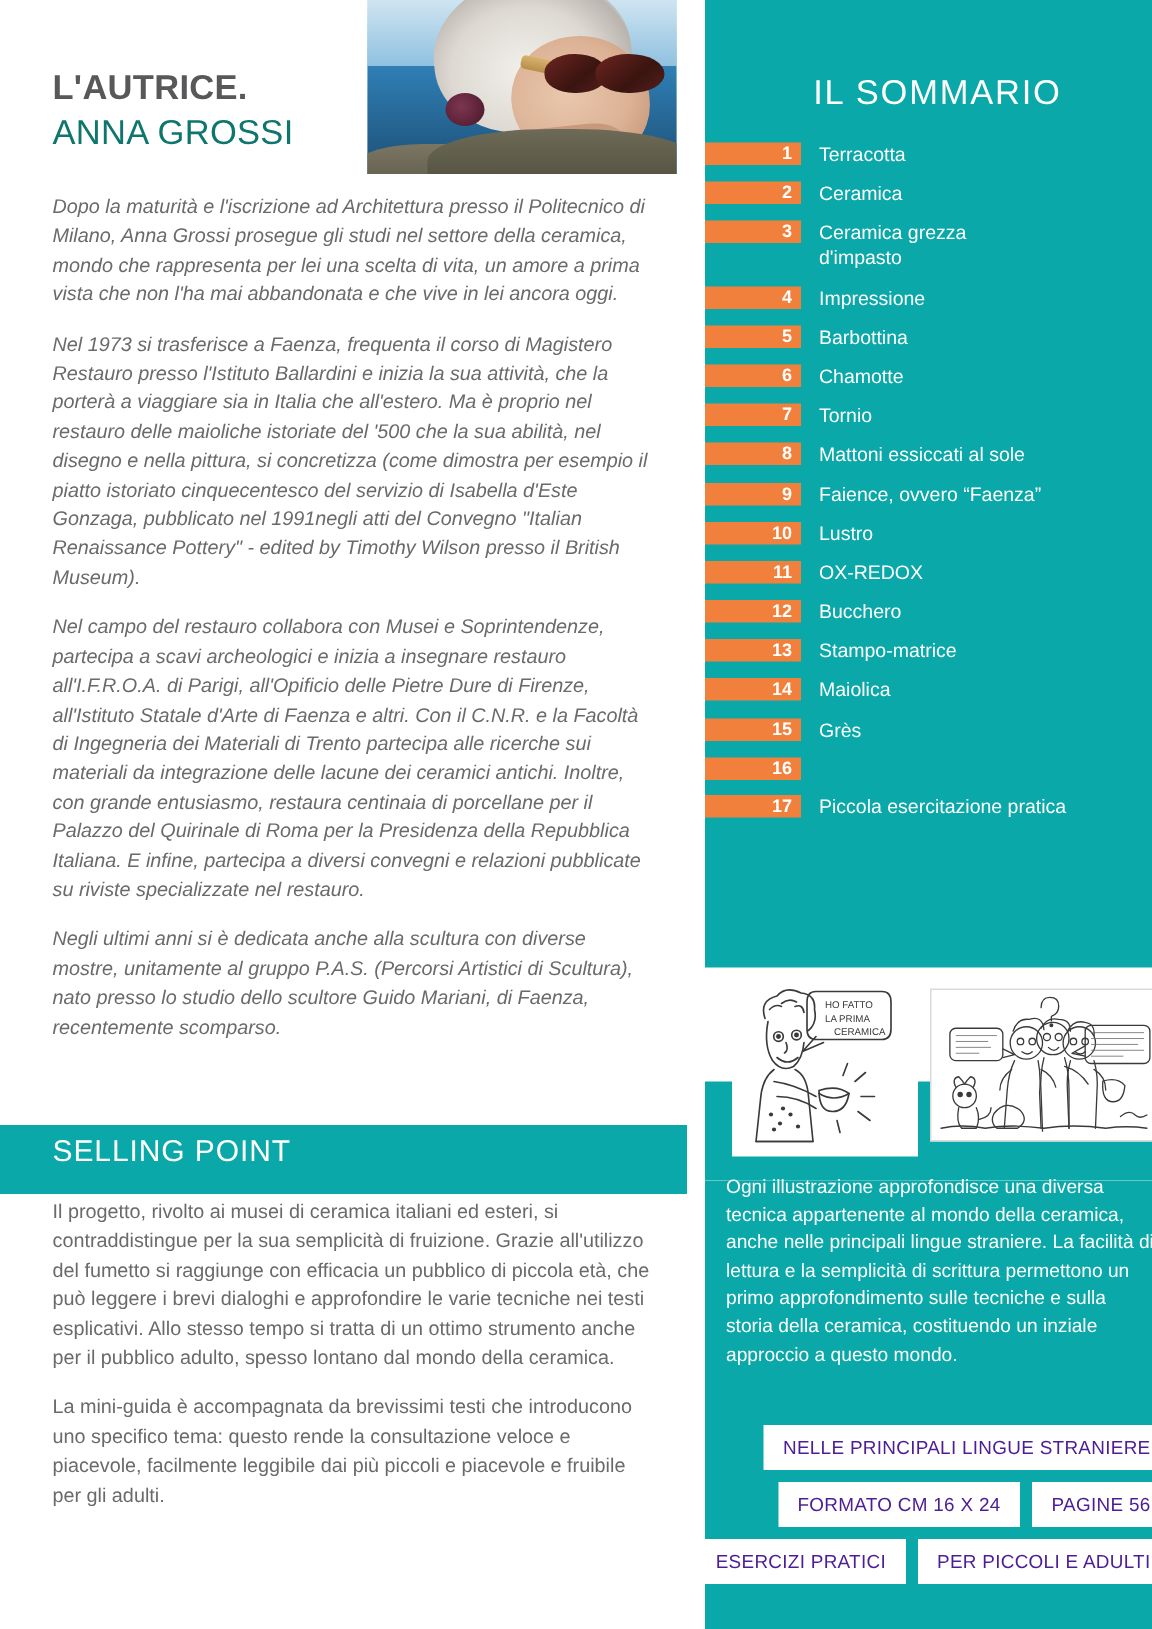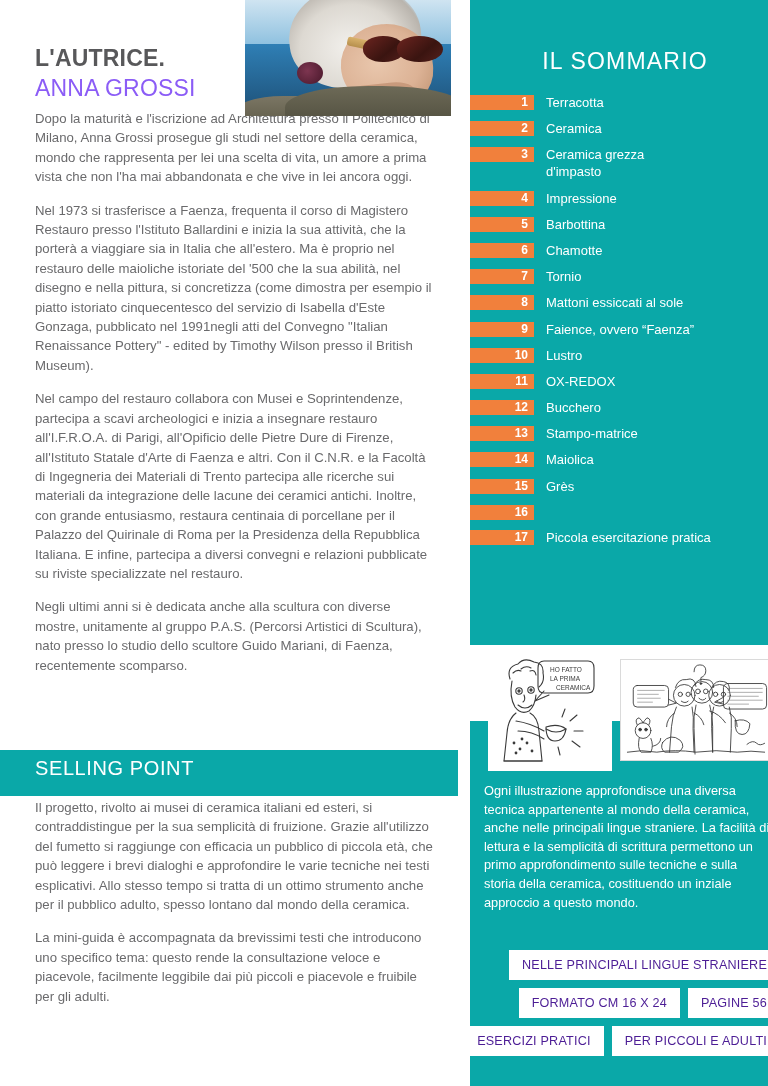--- a/index.html
+++ b/index.html
@@ -31,21 +31,21 @@
   #author-kicker {
     font-size: 23px;
     font-weight: bold;
     color: #58585a;
     letter-spacing: 0.2px;
     line-height: 1.22;
   }
   #author-name {
     font-size: 23px;
     font-weight: normal;
-    color: #8b5cf6;
+    color: #0f766e;
     letter-spacing: 0.2px;
     line-height: 1.22;
     margin-top: 2px;
   }
 
   
   #author-photo {
     position: absolute;
     left: 245px; top: 0;
     width: 206px; height: 116px;
@@ -99,22 +99,23 @@
     border-radius:3px;
   }
   #author-photo .clip {
     position:absolute; left:52px; top:62px; width:26px; height:22px;
     background: radial-gradient(circle at 40% 40%, #7d3550, #47172a);
     border-radius:50%;
   }
 
   #author-body {
     position: absolute;
-    left: 35px; top: 109px;
+    left: 35px; top: 128px;
     width: 400px;
+    font-style: italic;
   }
   .para {
     font-size: 13.2px;
     line-height: 19.4px;
     color: #6a6a6c;
     margin-bottom: 14px;
   }
   .para:last-child { margin-bottom: 0; }
 
   

